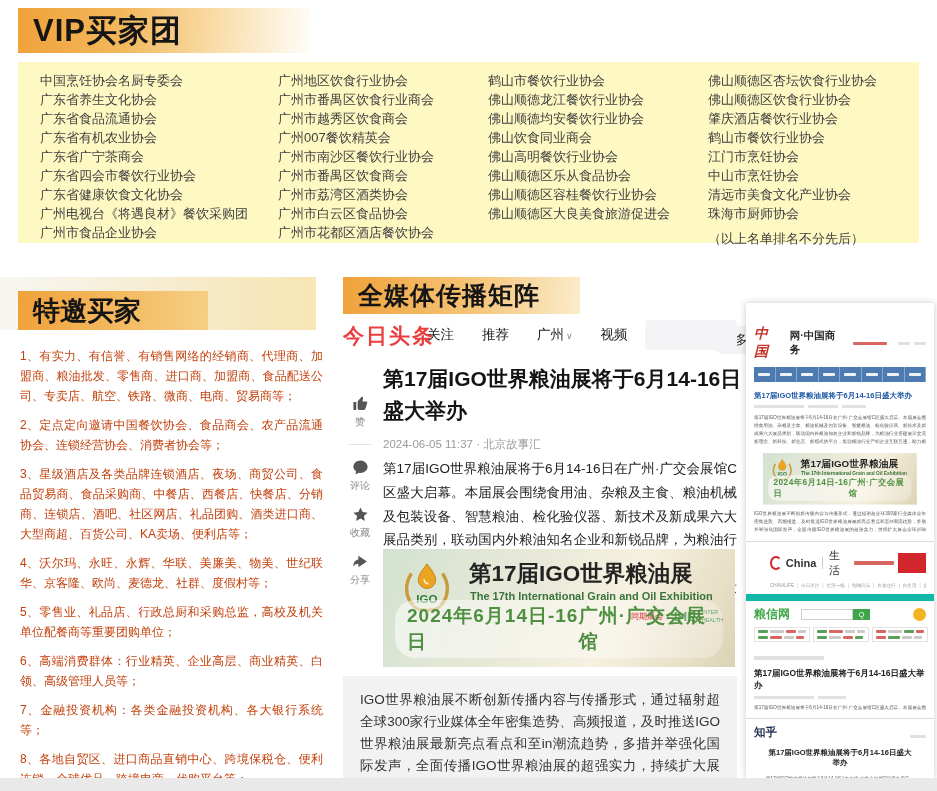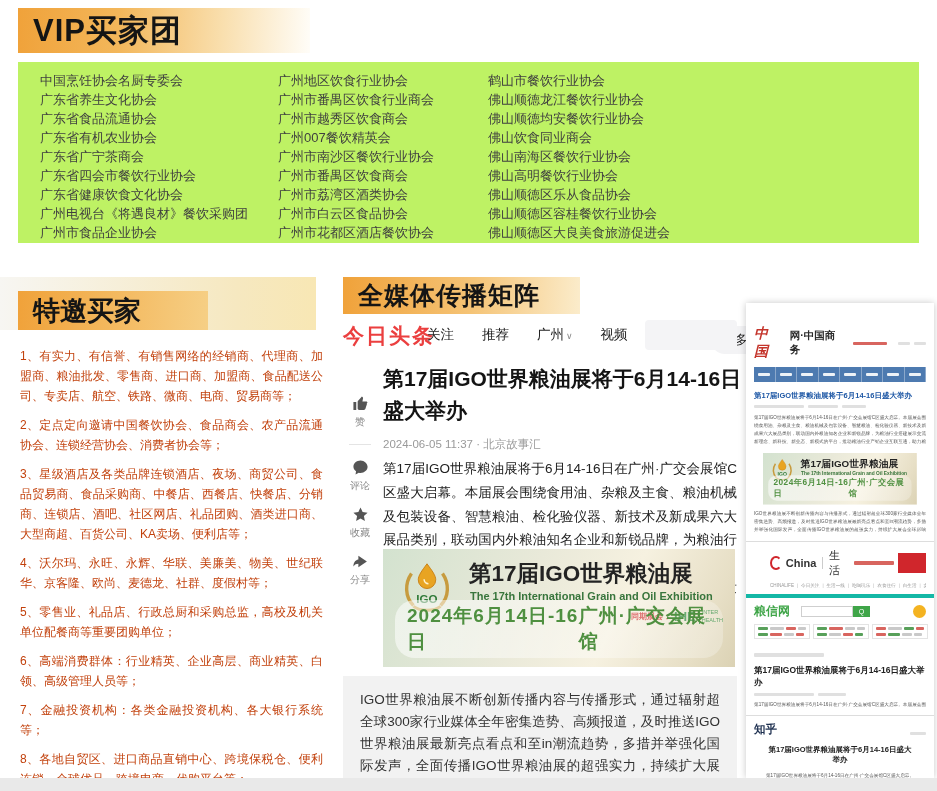--- a/index.html
+++ b/index.html
@@ -13,21 +13,21 @@
     background:linear-gradient(93deg,#f0a23a 0%,#f3b75b 35%,#f9dfae 70%,#fffdf8 100%); }
   .hdr-media { left:343px; top:277px; width:237px; height:37px; font-size:25px;
     background:linear-gradient(93deg,#f0a23a 0%,#f5c477 55%,#fbeccb 100%); }
   .inv-band { position:absolute; left:0; top:277px; width:316px; height:53px;
     background:linear-gradient(90deg,#f7f6f2 0%,#f6e8c0 75%,#f8e7b4 100%); }
   .hdr-inv { position:absolute; left:18px; bottom:0; width:190px; height:39px; font-size:27px;
     display:flex; align-items:center; padding-left:15px; font-weight:bold; color:#151515;
     background:linear-gradient(93deg,#f0a23a 0%,#f4bd66 60%,#f6cf85 100%); }
 
   
-  .vip-panel { position:absolute; left:18px; top:62px; width:901px; height:181px; background:#bef264; }
+  .vip-panel { position:absolute; left:18px; top:62px; width:901px; height:181px; background:#fef9c3; }
   .vip-col { position:absolute; top:9px; list-style:none; }
   .vip-col li { font-size:13px; line-height:19px; color:#3f3f3f; white-space:nowrap; }
   .vip-note { font-size:11px; color:#777; margin-top:6px; }
 
   
   .inv-text { position:absolute; left:20px; top:346px; width:303px; }
   .inv-text p { font-size:12px; line-height:20px; color:#c2410c; font-weight:500;
                 margin-bottom:9px; text-align:justify; }
 
   
@@ -105,21 +105,21 @@
   .life-row { display:flex; align-items:center; gap:4px; padding-top:6px; }
   .life-c { width:14px; height:14px; border-radius:50%; border:2.5px solid #d0262c;
             border-right-color:transparent; }
   .life-name { font-size:11px; font-weight:bold; color:#333; }
   .life-div { width:1px; height:12px; background:#ccc; margin:0 2px; }
   .life-sub { font-size:11px; color:#333; }
   .life-slogan { display:flex; gap:3px; margin-left:4px; }
   .life-red { margin-left:auto; width:36px; height:20px; background:#d0262c; }
   .life-nav { font-size:4.6px; color:#999; margin:5px 0 6px; white-space:nowrap; overflow:hidden; }
 
-  .grain-card { border-top:4px solid #14b8a6; }
+  .grain-card { border-top:7px solid #14b8a6; }
   .grain-head { display:flex; align-items:center; gap:5px; padding-top:5px; }
   .grain-logo { font-size:12px; font-weight:bold; color:#3fa548; }
   .grain-search { display:flex; align-items:center; margin-left:6px; }
   .grain-input { width:52px; height:11px; border:1px solid #cfcfcf; background:#fff; }
   .grain-btn { width:17px; height:11px; background:#3fa548; color:#fff; font-size:7px;
                display:flex; align-items:center; justify-content:center; }
   .grain-circle { width:13px; height:13px; border-radius:50%; background:#f4b321; margin-left:auto; }
   .grain-boxes { display:flex; gap:3px; margin-top:4px; }
   .gbox { flex:1; border:1px solid #e3e3e3; padding:2px 3px; display:flex;
           flex-direction:column; gap:2.5px; }
@@ -165,25 +165,35 @@
       <li>广州市番禺区饮食商会</li>
       <li>广州市荔湾区酒类协会</li>
       <li>广州市白云区食品协会</li>
       <li>广州市花都区酒店餐饮协会</li>
     </ul>
     <ul class="vip-col" style="left:470px">
       <li>鹤山市餐饮行业协会</li>
       <li>佛山顺德龙江餐饮行业协会</li>
       <li>佛山顺德均安餐饮行业协会</li>
       <li>佛山饮食同业商会</li>
-      <li>佛山南海区餐饮行业协会</li>
       <li>佛山高明餐饮行业协会</li>
       <li>佛山顺德区乐从食品协会</li>
       <li>佛山顺德区容桂餐饮行业协会</li>
       <li>佛山顺德区大良美食旅游促进会</li>
+    </ul>
+    <ul class="vip-col" style="left:690px">
+      <li>佛山顺德区杏坛饮食行业协会</li>
+      <li>佛山顺德区饮食行业协会</li>
+      <li>肇庆酒店餐饮行业协会</li>
+      <li>鹤山市餐饮行业协会</li>
+      <li>江门市烹饪协会</li>
+      <li>中山市烹饪协会</li>
+      <li>清远市美食文化产业协会</li>
+      <li>珠海市厨师协会</li>
+      <li class="vip-note">（以上名单排名不分先后）</li>
     </ul>
   </div>
 
   <div class="inv-band">
     <div class="hdr-inv">
       <span>特邀买家</span>
     </div>
   </div>
   <div class="inv-text">
     <p>1、有实力、有信誉、有销售网络的经销商、代理商、加盟商、粮油批发、零售商、进口商、加盟商、食品配送公司、专卖店、航空、铁路、微商、电商、贸易商等；</p>

